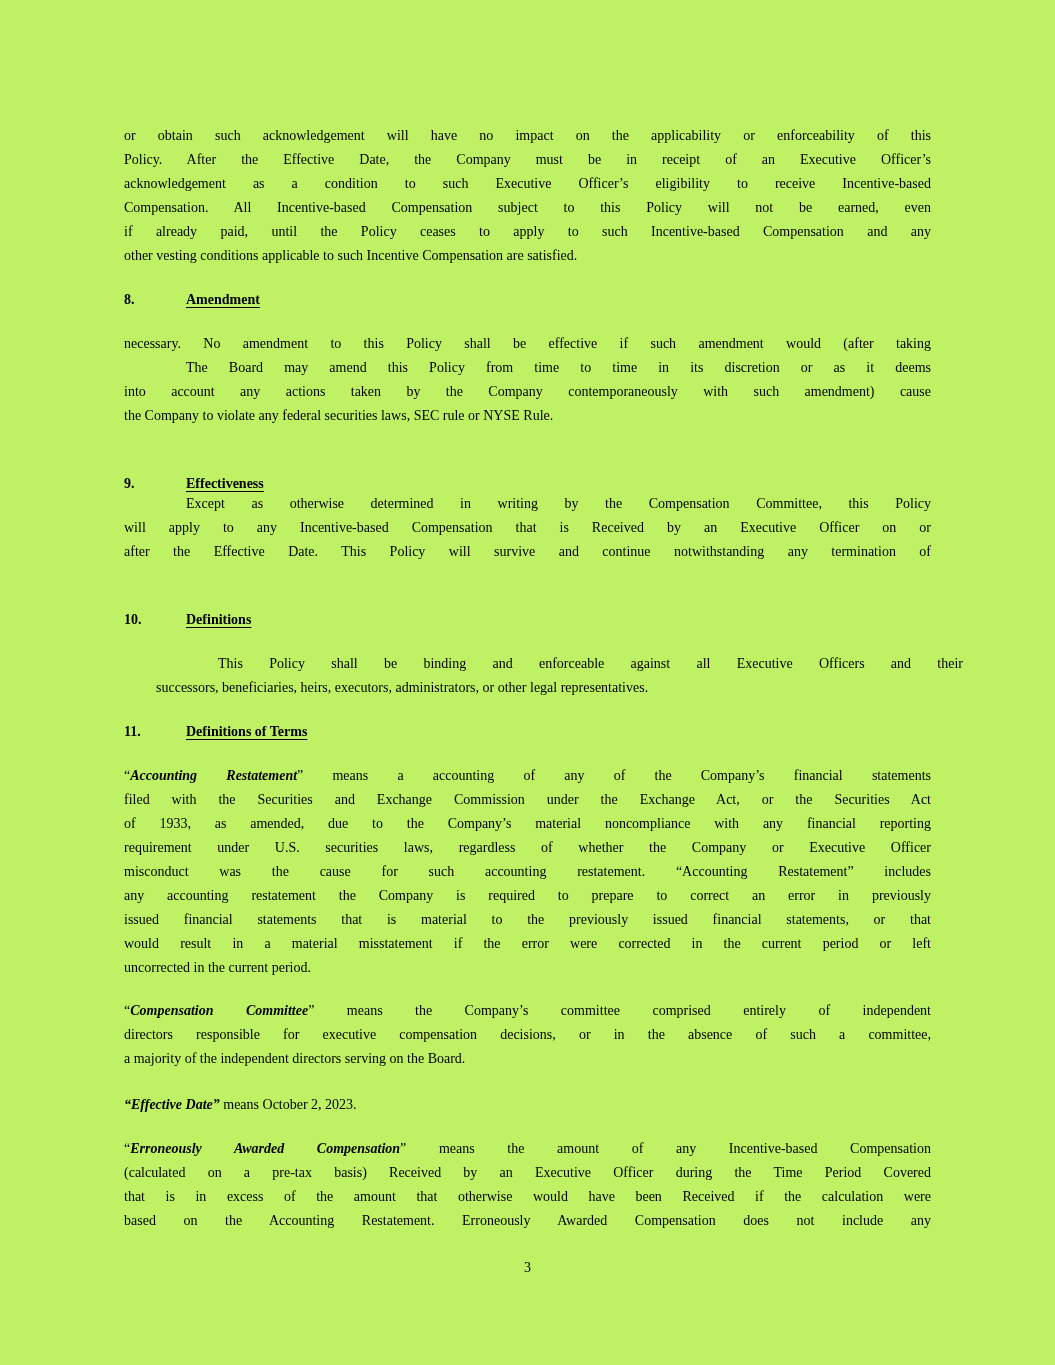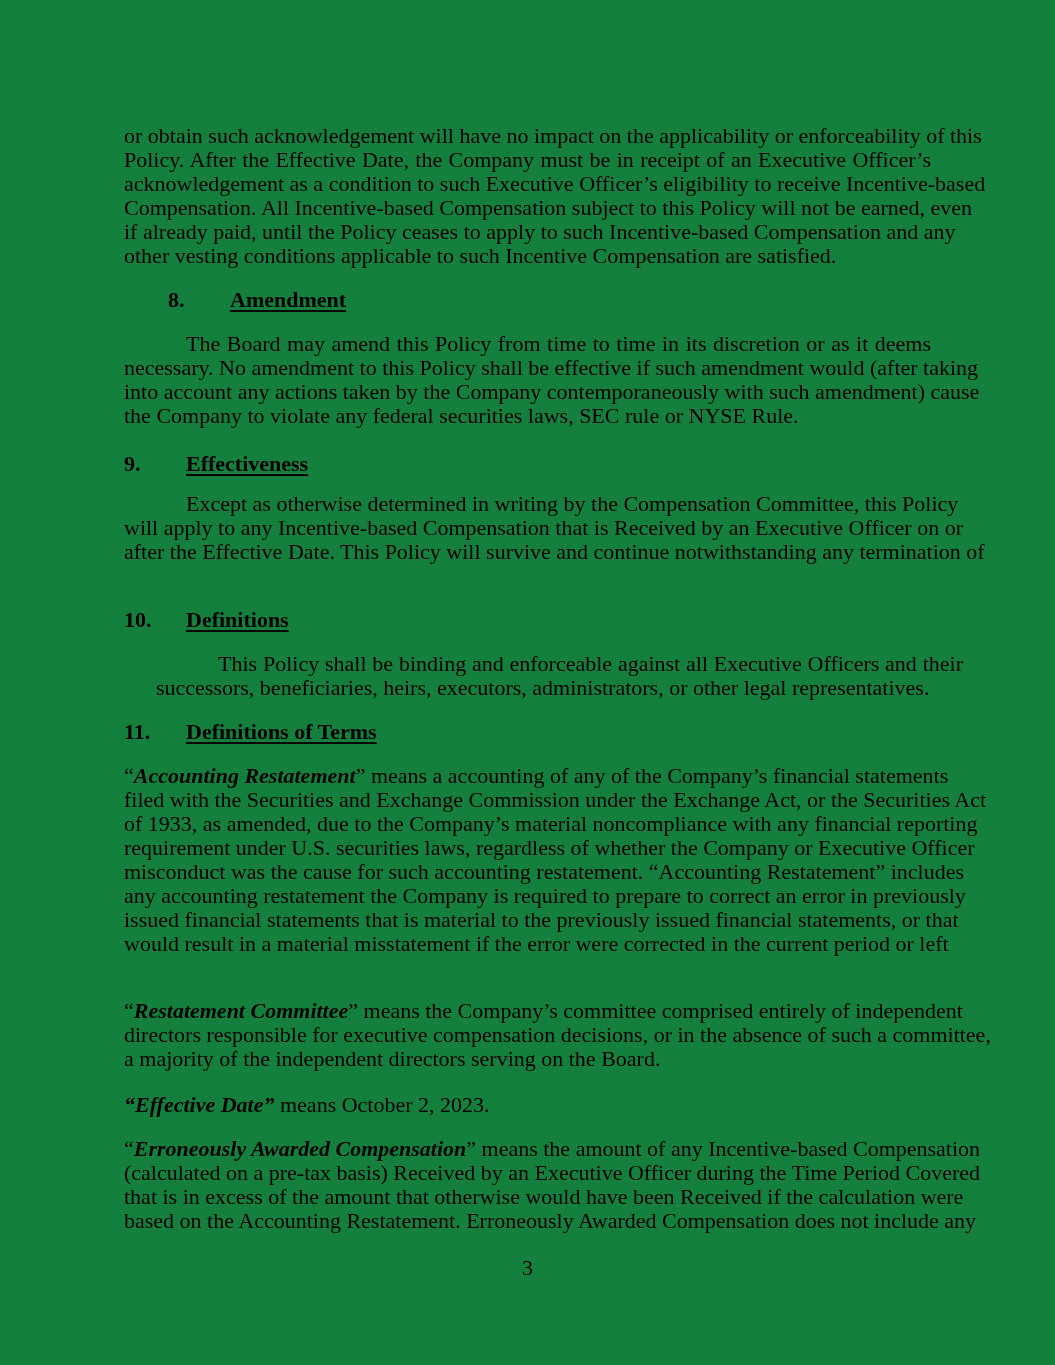--- a/index.html
+++ b/index.html
@@ -1,21 +1,21 @@
 <!DOCTYPE html>
 <html><head>
 <meta charset="utf-8">
 <style>
   html, body { margin: 0; padding: 0; background: #ffffff; }
   body { width: 1055px; height: 1365px; position: relative; overflow: hidden; }
   .page {
     position: absolute; left: 0; top: 0; width: 1055px; height: 1365px;
-    background: #15803d; color: #000000;
+    background: #bef264; color: #000000;
     font-family: "Liberation Serif", "DejaVu Serif", serif;
-    font-size: 22px;
+    font-size: 14px;
   }
   .block { position: absolute; left: 124px; width: 807px; }
   .line {
     height: 24px; line-height: 24px; white-space: nowrap;
     text-align: justify; text-align-last: justify;
   }
   .line.last { text-align-last: left; }
   .line.indent { padding-left: 62px; }
   .heading { position: absolute; left: 124px; height: 24px; line-height: 24px; font-weight: bold; white-space: nowrap; }
   .heading .num { display: inline-block; width: 62px; }
@@ -30,31 +30,31 @@
 
   <div class="block" style="top:124px;">
     <div class="line">or obtain such acknowledgement will have no impact on the applicability or enforceability of this</div>
     <div class="line">Policy. After the Effective Date, the Company must be in receipt of an Executive Officer’s</div>
     <div class="line">acknowledgement as a condition to such Executive Officer’s eligibility to receive Incentive-based</div>
     <div class="line">Compensation. All Incentive-based Compensation subject to this Policy will not be earned, even</div>
     <div class="line">if already paid, until the Policy ceases to apply to such Incentive-based Compensation and any</div>
     <div class="line last">other vesting conditions applicable to such Incentive Compensation are satisfied.</div>
   </div>
 
-  <div class="heading" style="top:288px;margin-left:44px;">
+  <div class="heading" style="top:288px;">
     <span class="num">8.</span><span class="title">Amendment</span>
   </div>
   <div class="block" style="top:332px;">
+    <div class="line">necessary. No amendment to this Policy shall be effective if such amendment would (after taking</div>
     <div class="line indent">The Board may amend this Policy from time to time in its discretion or as it deems</div>
-    <div class="line">necessary. No amendment to this Policy shall be effective if such amendment would (after taking</div>
     <div class="line">into account any actions taken by the Company contemporaneously with such amendment) cause</div>
     <div class="line last">the Company to violate any federal securities laws, SEC rule or NYSE Rule.</div>
   </div>
 
-  <div class="heading" style="top:452px;font-family:Liberation Serif, serif;">
+  <div class="heading" style="top:472px;font-family:Liberation Serif, serif;">
     <span class="num">9.</span><span class="title">Effectiveness</span>
   </div>
   <div class="block" style="top:492px;">
     <div class="line indent">Except as otherwise determined in writing by the Compensation Committee, this Policy</div>
     <div class="line">will apply to any Incentive-based Compensation that is Received by an Executive Officer on or</div>
     <div class="line">after the Effective Date. This Policy will survive and continue notwithstanding any termination of</div>
   </div>
 
   <div class="heading" style="top:608px;">
     <span class="num">10.</span><span class="title">Definitions</span>
@@ -70,24 +70,25 @@
 
   <div class="block" style="top:764px;">
     <div class="line"><span>“</span><span class="term">Accounting Restatement</span><span>”</span><span> means a accounting of any of the Company’s financial statements</span></div>
     <div class="line">filed with the Securities and Exchange Commission under the Exchange Act, or the Securities Act</div>
     <div class="line">of 1933, as amended, due to the Company’s material noncompliance with any financial reporting</div>
     <div class="line">requirement under U.S. securities laws, regardless of whether the Company or Executive Officer</div>
     <div class="line">misconduct was the cause for such accounting restatement. “Accounting Restatement” includes</div>
     <div class="line">any accounting restatement the Company is required to prepare to correct an error in previously</div>
     <div class="line">issued financial statements that is material to the previously issued financial statements, or that</div>
     <div class="line">would result in a material misstatement if the error were corrected in the current period or left</div>
+    <div class="line last">uncorrected in the current period.</div>
   </div>
 
   <div class="block" style="top:999px;">
-    <div class="line"><span>“</span><span class="term">Restatement Committee</span><span>”</span><span> means the Company’s committee comprised entirely of independent</span></div>
+    <div class="line"><span>“</span><span class="term">Compensation Committee</span><span>”</span><span> means the Company’s committee comprised entirely of independent</span></div>
     <div class="line">directors responsible for executive compensation decisions, or in the absence of such a committee,</div>
     <div class="line last">a majority of the independent directors serving on the Board.</div>
   </div>
 
   <div class="block" style="top:1093px;">
     <div class="line last"><span class="term">“</span><span class="term">Effective Date</span><span class="term">”</span><span> means October 2, 2023.</span></div>
   </div>
 
   <div class="block" style="top:1137px;">
     <div class="line"><span>“</span><span class="term">Erroneously Awarded Compensation</span><span>”</span><span> means the amount of any Incentive-based Compensation</span></div>

